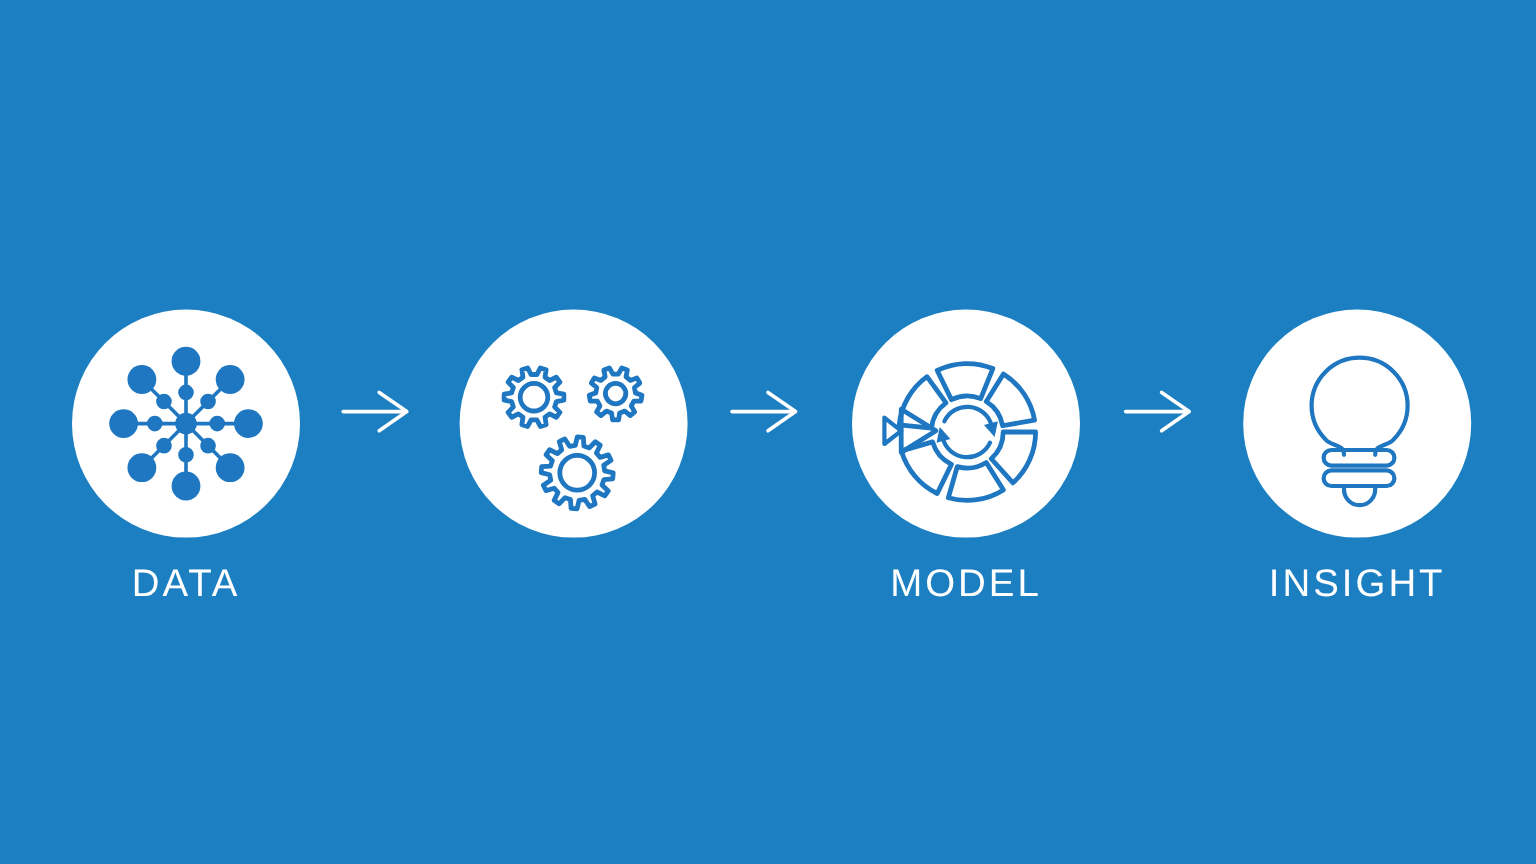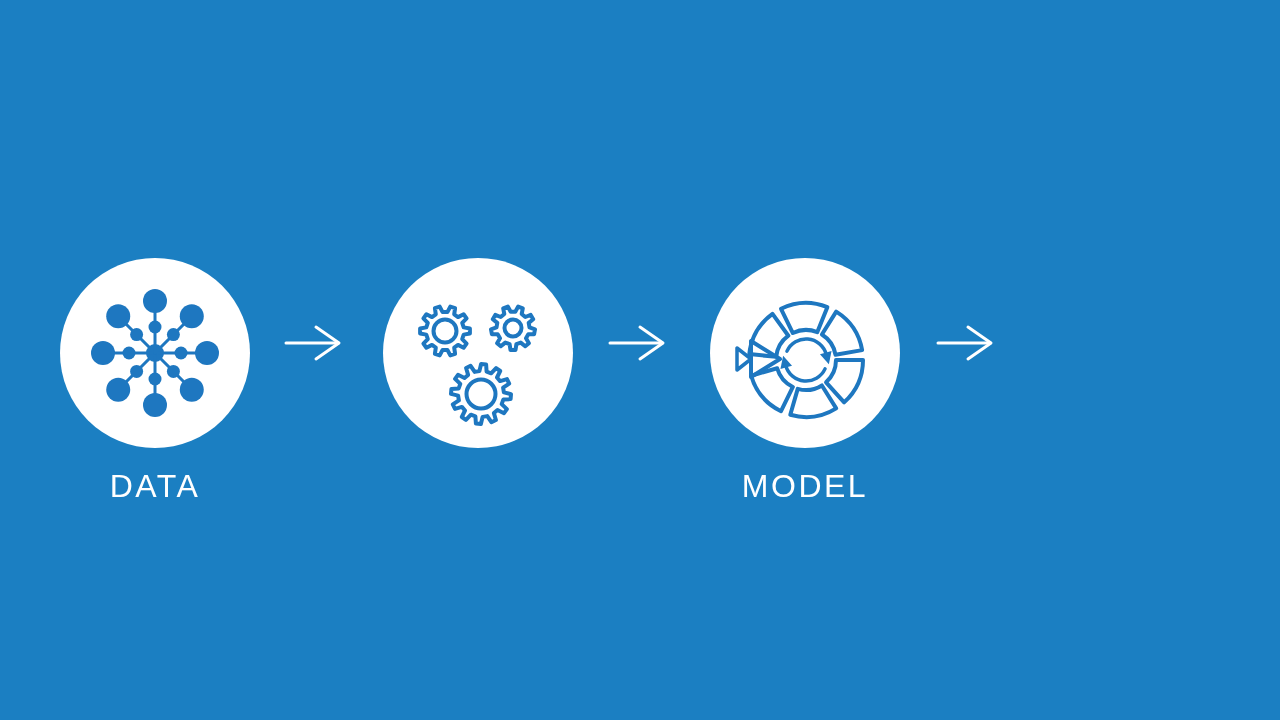--- a/index.html
+++ b/index.html
@@ -114,14 +114,25 @@
     <span class="step-label">MODEL</span>
   </div>
 
   <div class="connector" style="left:935px">
     <svg viewBox="0 0 60 40">
       <line class="arrow-stroke" x1="3" y1="20" x2="55" y2="20"></line>
       <polyline class="arrow-stroke" points="33,4 56,20 33,36"></polyline>
     </svg>
   </div>
 
+  <div class="step" style="left:1036px">
+    <div class="circle">
+      <svg viewBox="0 0 190 190">
+        <path class="icon-stroke" stroke-width="3.5" d="M 84,121 C 84,112 74,114 68.7,108.3 A 40 40 0 1 1 125.3,108.3 C 120,114 110,112 110,121"></path>
+        <rect class="icon-stroke" stroke-width="3.5" x="67" y="117" width="59" height="13" rx="6.5"></rect>
+        <rect class="icon-stroke" stroke-width="3.5" x="67" y="134" width="59" height="13" rx="6.5"></rect>
+        <path class="icon-stroke" stroke-width="3.5" d="M 84,147 L 84,150 A 13 13 0 0 0 110,150 L 110,147"></path>
+      </svg>
+    </div>
+    <span class="step-label">INSIGHT</span>
+  </div>
 
 </div>
 
 </body></html>

